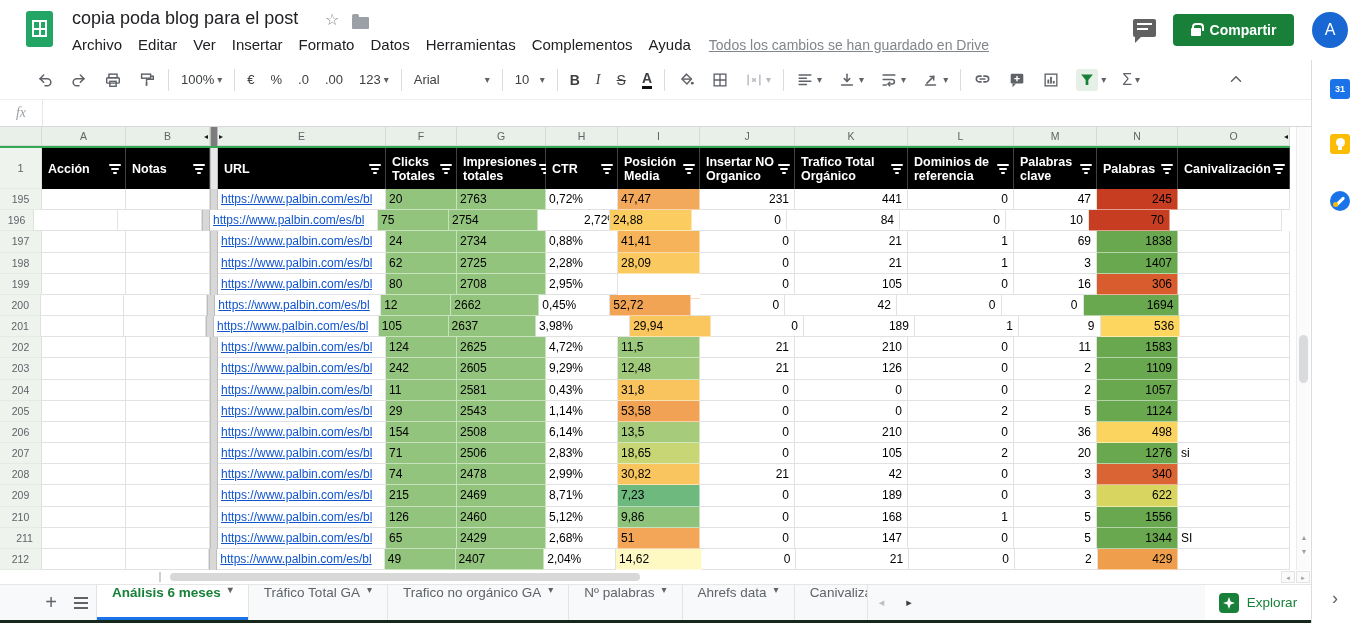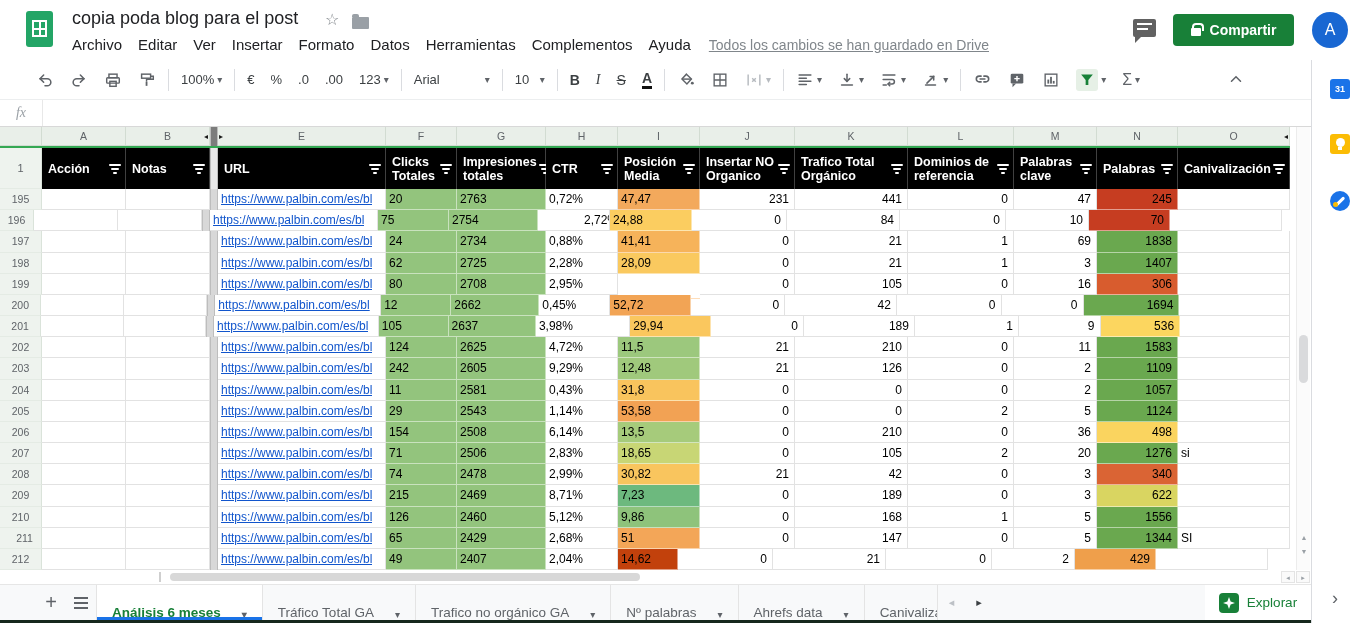--- a/index.html
+++ b/index.html
@@ -82,21 +82,21 @@
   .hscroll { position:absolute; top:570px; left:0; width:1311px; height:14px; background:#fff; }
   .hthumb { position:absolute; left:170px; top:3px; width:470px; height:8px; background:#d8d8d8; border-radius:4px; }
   .hdiv { position:absolute; left:159px; top:2px; width:2px; height:10px; background:#cfcfcf; }
   .harrow { position:absolute; top:1px; width:14px; height:12px; border:1px solid #e4e4e4; background:#fafafa; text-align:center; font-size:7px; color:#9aa0a6; line-height:11px; }
 
   
   .tabbar { position:absolute; top:584px; left:0; width:1311px; height:36px; background:#f8f9fa; border-top:1px solid #e6e6e6; display:flex; align-items:stretch; }
   .addbtn { width:30px; margin-left:36px; align-self:center; text-align:center; font-size:20px; color:#5f6368; }
   .allsheets { width:30px; align-self:center; display:flex; flex-direction:column; gap:3px; align-items:center; }
   .allsheets i { width:14px; height:2px; background:#5f6368; display:block; }
-  .tab { display:flex; align-items:flex-end; gap:21px; padding:0 15px; border-right:1px solid #e4e4e4; color:#5f6368; font-size:13.5px; white-space:nowrap; }
+  .tab { display:flex; align-items:flex-start; gap:7px; padding:0 15px; border-right:1px solid #e4e4e4; color:#5f6368; font-size:13.5px; white-space:nowrap; }
   .tab.active { background:#fff; border-left:1px solid #e4e4e4; color:#188038; font-weight:bold; position:relative; }
   .tab.active::after { content:""; position:absolute; left:0; right:0; bottom:0; height:3px; background:#1a73e8; }
   .tab.clip { max-width:72px; overflow:hidden; padding-right:0; border-right:none; }
   .tabdiv { width:1px; background:#e4e4e4; }
   .tnav { align-self:center; padding:0 11px; font-size:11px; color:#bdc1c6; }
   .tnav.next { color:#3c4043; }
   .explore { position:absolute; right:0; top:0; bottom:0; width:106px; background:#fff; display:flex; align-items:center; justify-content:center; gap:8px; }
   .explore .xicon { width:20px; height:20px; background:#188038; border-radius:4px; display:flex; align-items:center; justify-content:center; }
   .explore .xlabel { color:#188038; font-size:13.5px; }
   .bottomstrip { position:absolute; top:620px; left:0; width:1311px; height:3px; background:#16281c; }
@@ -804,21 +804,21 @@
           <div class="gut" style="width: 42px;">212</div>
           <div class="cell" style="width: 84px;"></div>
           <div class="cell" style="width: 84px;"></div>
           <div class="divband" style="width: 8px;"></div>
           <div class="cell" style="width: 168px;">
             <span class="url-link">https://www.palbin.com/es/bl</span>
           </div>
           <div class="cell tint" style="width: 71px; background: rgb(147, 196, 125);">49</div>
           <div class="cell tint" style="width: 89px; background: rgb(147, 196, 125);">2407</div>
           <div class="cell" style="width: 72px;">2,04%</div>
-          <div class="cell tint" style="width: 60px; background: #c2410c;">14,62</div>
+          <div class="cell tint" style="width: 86px; background: #fef9c3;">14,62</div>
           <div class="cell right" style="width: 95px;">0</div>
           <div class="cell right" style="width: 113px;">21</div>
           <div class="cell right" style="width: 106px;">0</div>
           <div class="cell right" style="width: 83px;">2</div>
           <div class="cell right tint" style="width: 81px; background: rgb(239, 159, 75);">429</div>
           <div class="cell" style="width: 112px;"></div>
         </div>
       </div>
   </div>
 

